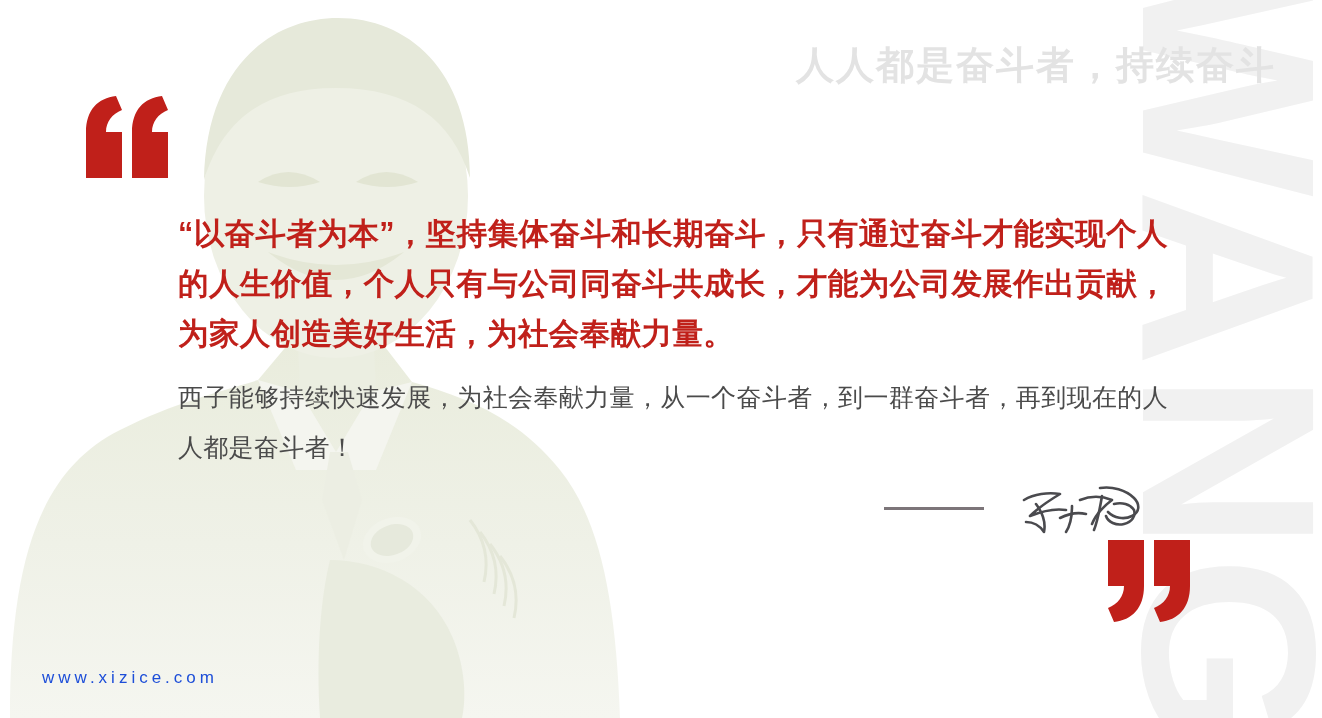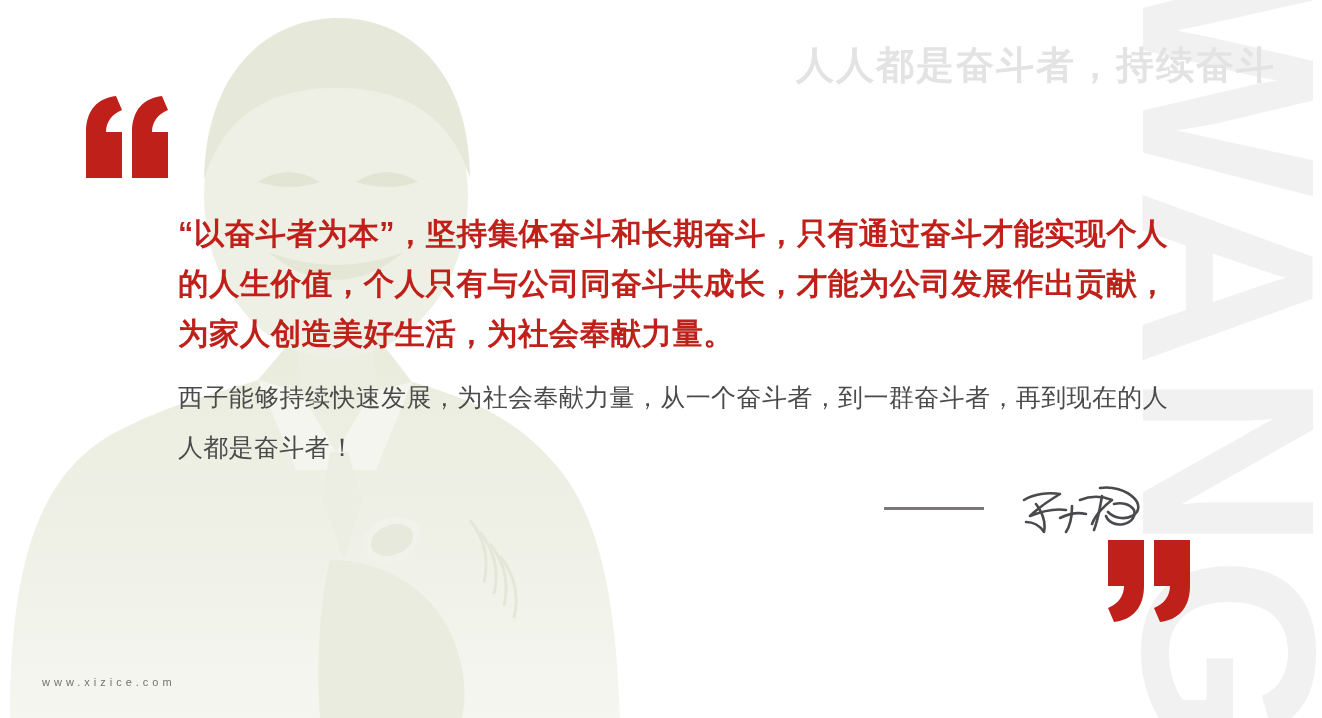--- a/index.html
+++ b/index.html
@@ -130,23 +130,23 @@
     background: #7c7579;
     margin-right: 32px;
   }
   .signature svg { display: block; }
 
   
   .footer-url {
     position: absolute;
     left: 42px;
     bottom: 30px;
-    font-size: 11px;
+    font-size: 17px;
     letter-spacing: 4px;
-    color: #737373;
+    color: #1d4ed8;
     z-index: 7;
   }
 </style>
 </head>
 <body>
 
 <div id="slide">
 
   <div class="portrait-wm">
     <svg viewBox="0 0 660 718" preserveAspectRatio="none" aria-hidden="true">

